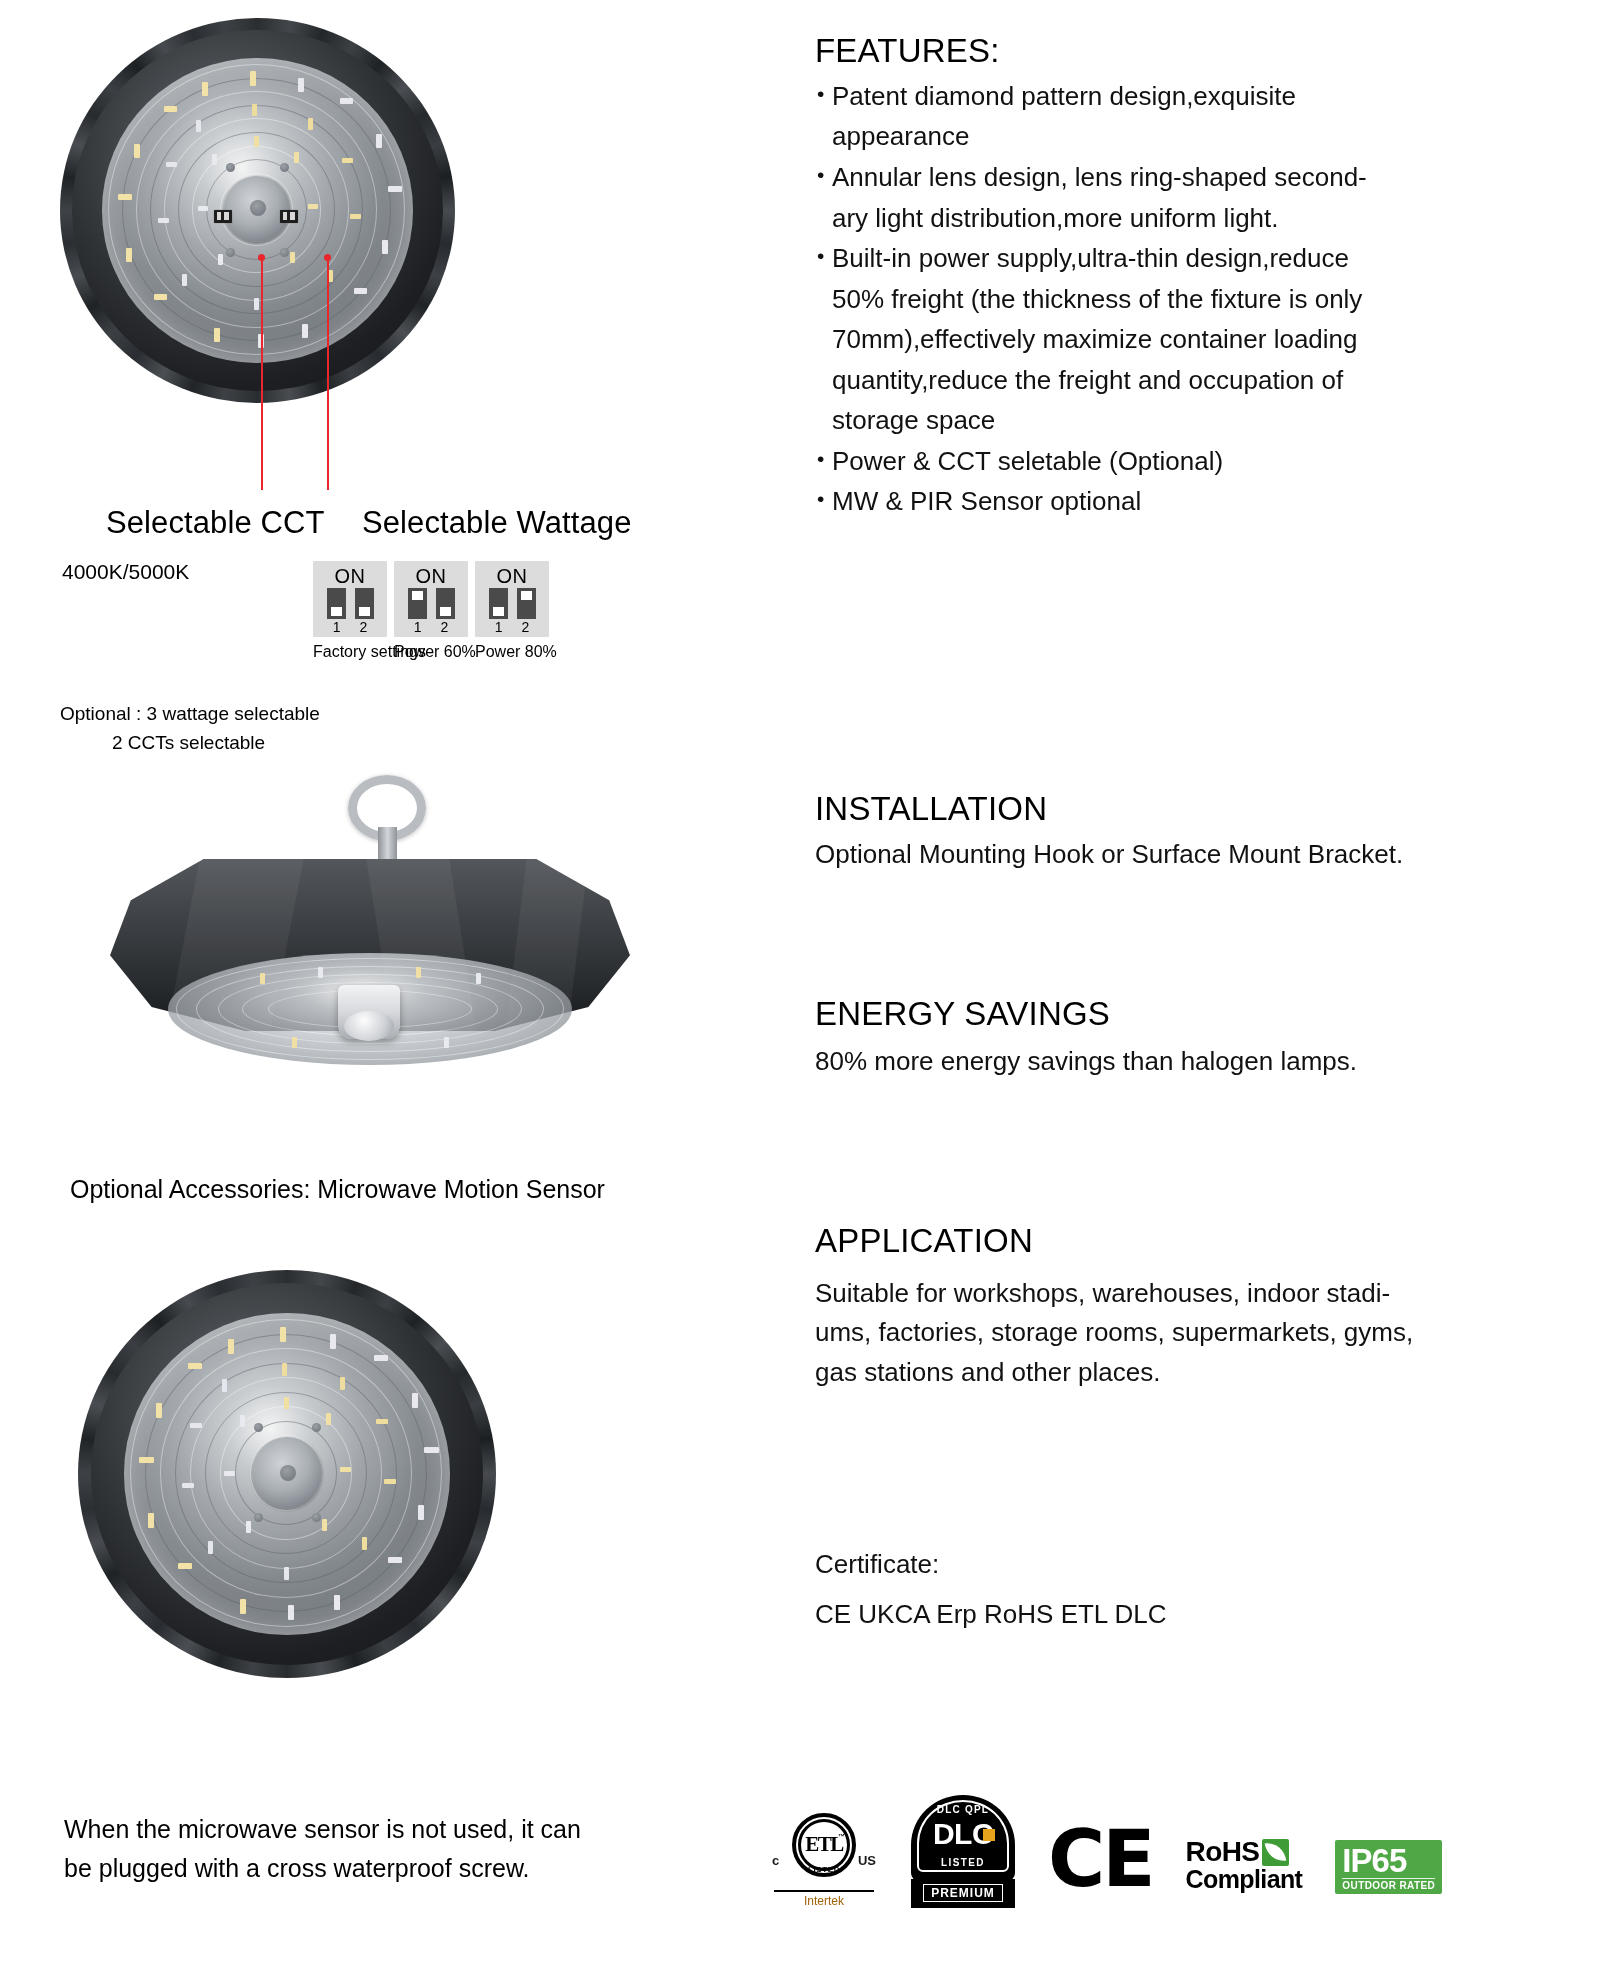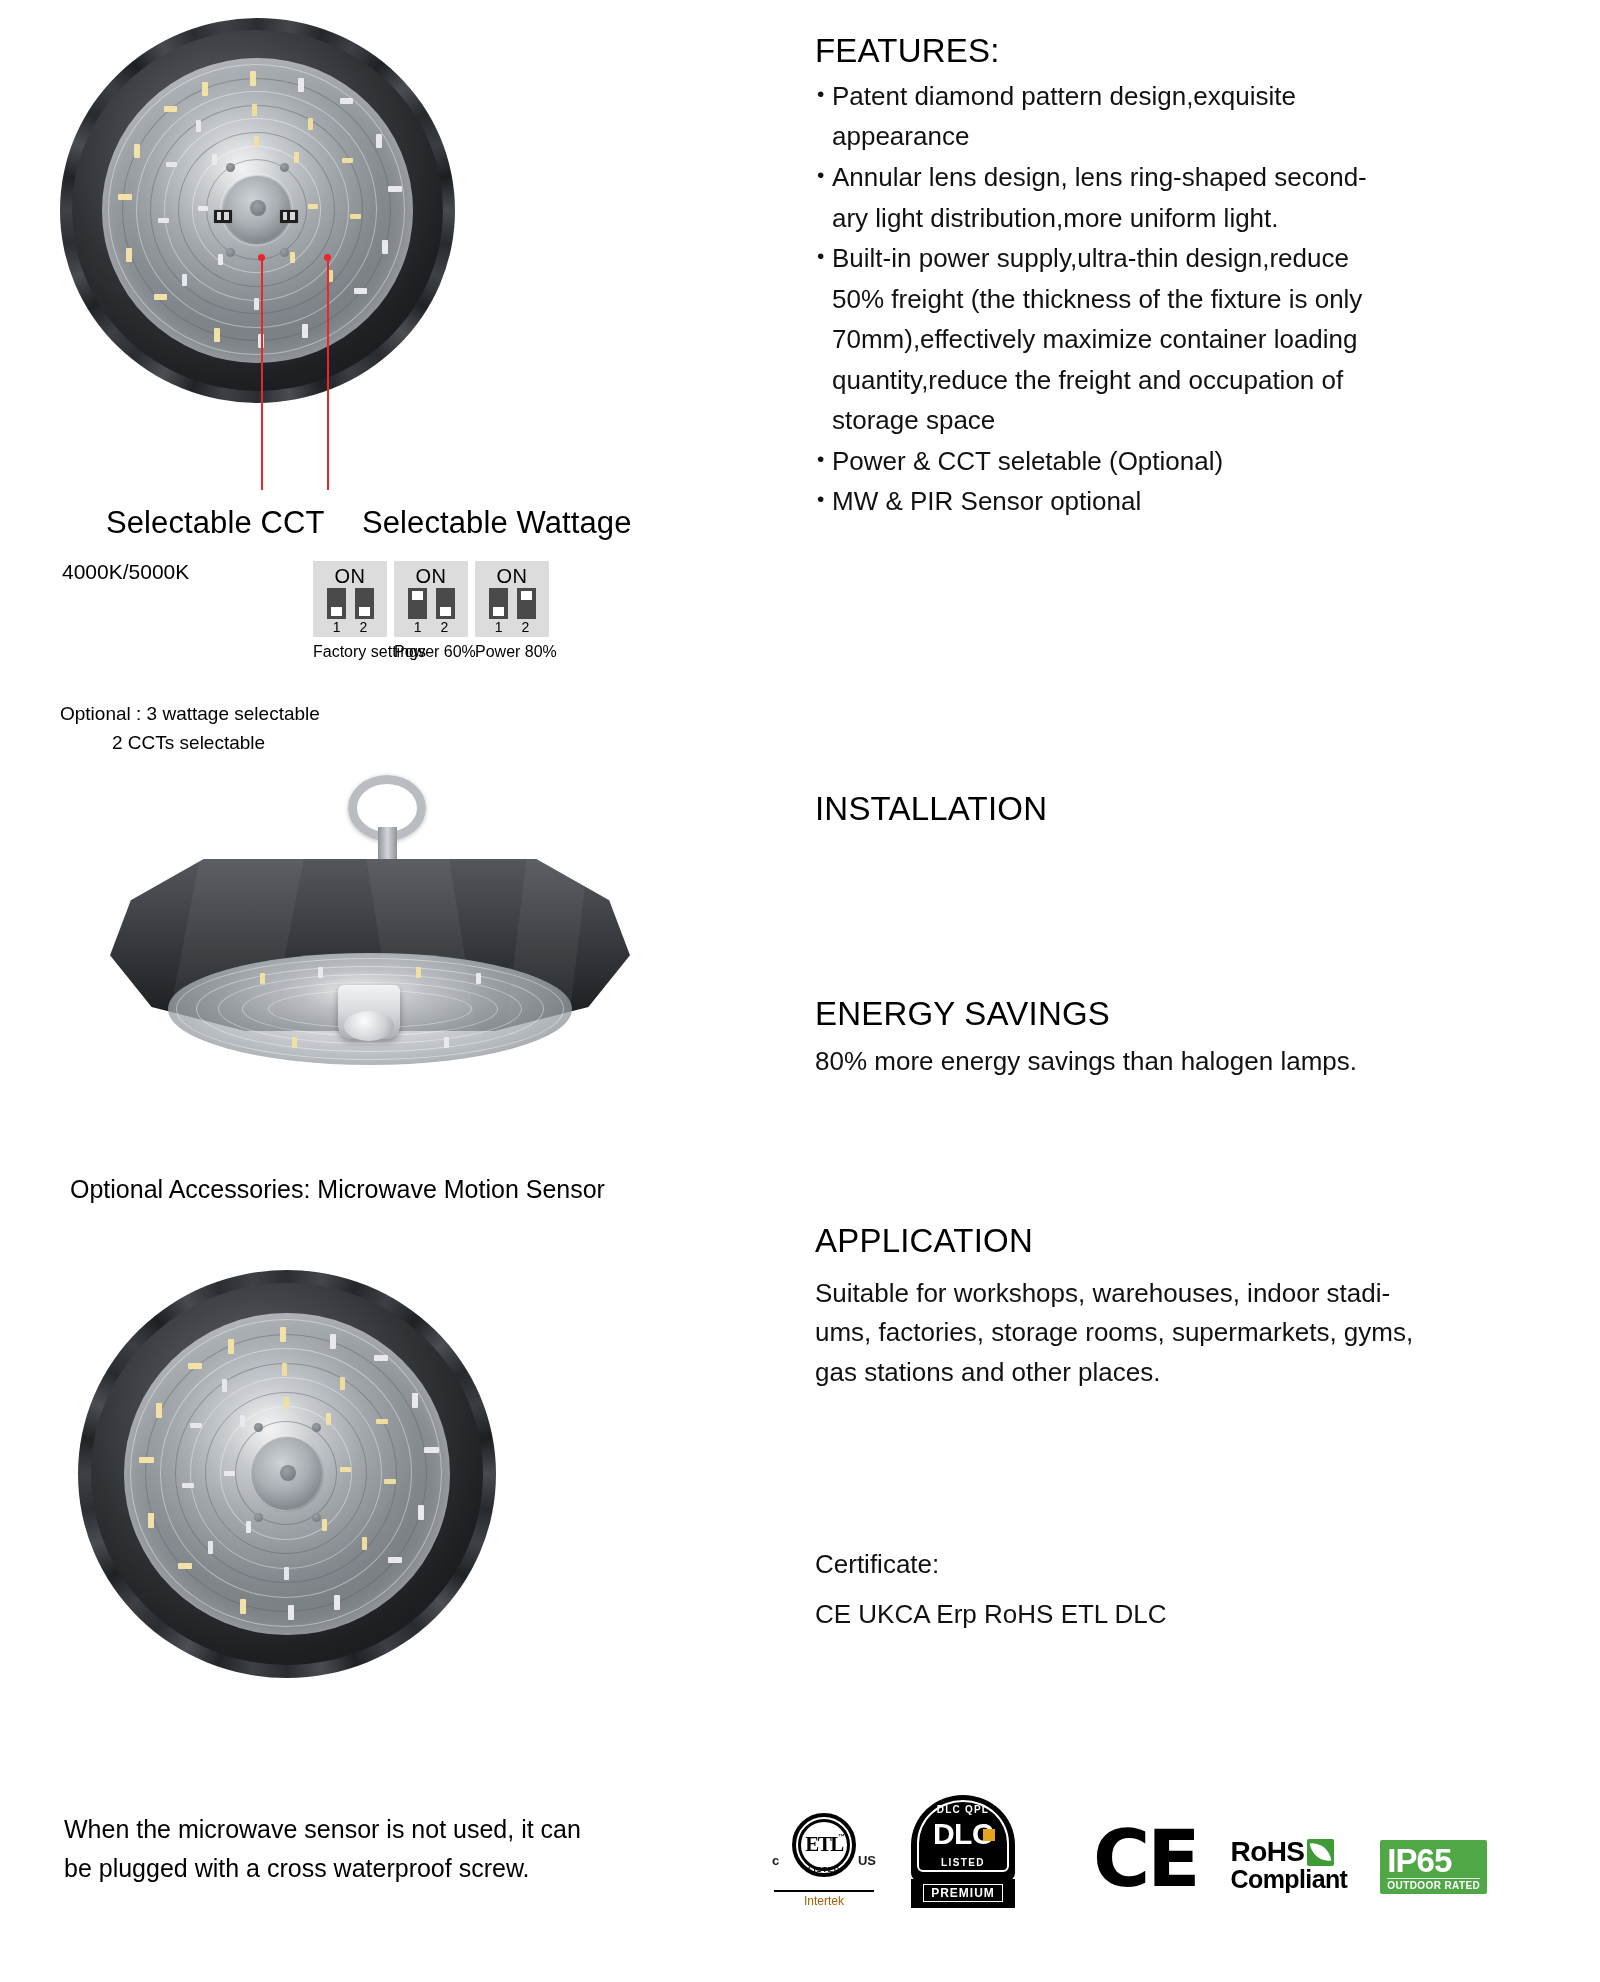--- a/index.html
+++ b/index.html
@@ -520,20 +520,21 @@
         <div class="cont">quantity,reduce the freight and occupation of</div>
         <div class="cont">storage space</div>
 
         <li>Power &amp; CCT seletable (Optional)</li>
         <li>MW &amp; PIR Sensor optional</li>
       </ul>
     </div>
 
     <div class="blk" style="left:25px;top:790px;width:745px;">
       <div class="sec-head">INSTALLATION</div>
+      <div class="sec-body" style="margin-top:7px;">Optional Mounting Hook or Surface Mount Bracket.</div>
     </div>
 
     <div class="blk" style="left:25px;top:995px;width:745px;">
       <div class="sec-head">ENERGY SAVINGS</div>
       <div class="sec-body" style="margin-top:9px;">80% more energy savings than halogen lamps.</div>
     </div>
 
     <div class="blk" style="left:25px;top:1222px;width:745px;">
       <div class="sec-head">APPLICATION</div>
       <div class="sec-body" style="margin-top:14px;">Suitable for workshops, warehouses, indoor stadi-</div>
@@ -569,21 +570,21 @@
         <div class="dlc-tm">™</div>
         <div class="dlc-main">DLC</div>
         <div class="dlc-dot"></div>
         <div class="dlc-listed">LISTED</div>
       </div>
       <div class="dlc-prem">
         <span>PREMIUM</span>
       </div>
     </div>
 
-    <div class="ce-mark" style="margin-bottom:14px;margin-left:45px;">CE</div>
+    <div class="ce-mark" style="margin-bottom:14px;">CE</div>
 
     <div class="rohs" style="margin-bottom:16px;">
       <div class="rohs-top">
         <span class="rohs-txt">RoHS</span>
         <span class="rohs-leaf"></span>
       </div>
       <div class="rohs-sub">Compliant</div>
     </div>
 
     <div style="margin-bottom:14px;">

